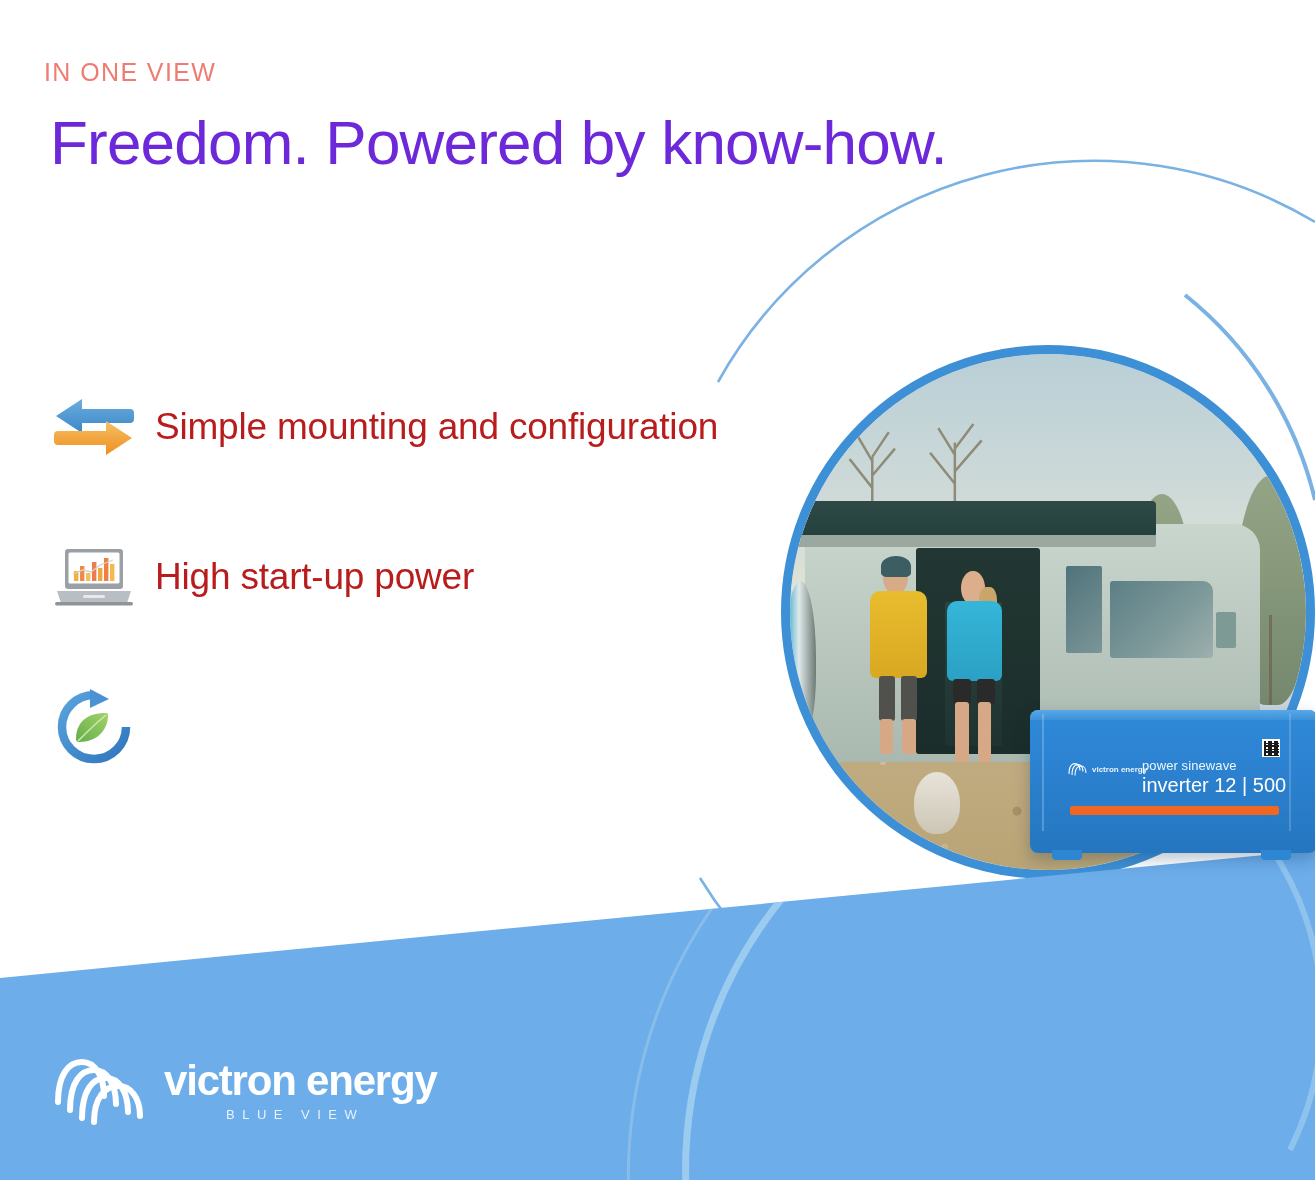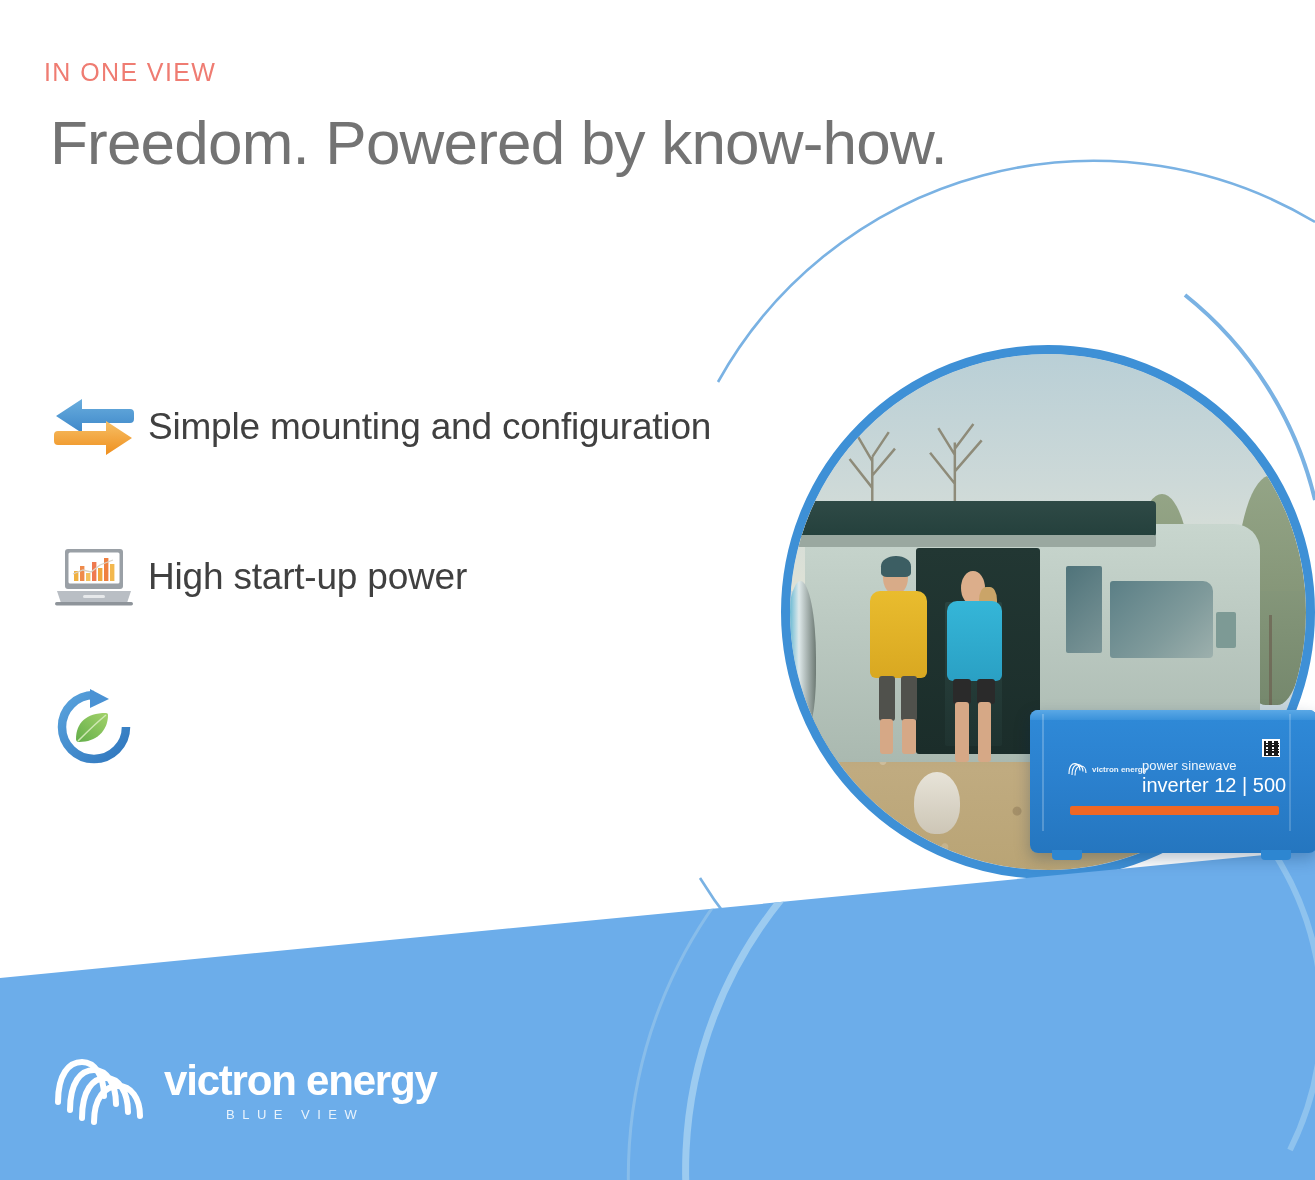--- a/index.html
+++ b/index.html
@@ -20,32 +20,32 @@
 
   
   .eyebrow {
     position:absolute; left:44px; top:58px;
     font-size:25px; letter-spacing:1.4px;
     color:#ef7c72; font-weight:400;
   }
   .headline {
     position:absolute; left:50px; top:108px;
     font-size:62px; line-height:1.12;
-    color:#737373; font-weight:400;
+    color:#6d28d9; font-weight:400;
     letter-spacing:-0.8px;
     white-space:nowrap;
   }
 
   
   .features { position:absolute; left:46px; top:352px; width:820px; z-index:7; }
   .feature  { display:flex; align-items:center; height:150px; }
   .feat-ico { width:96px; flex:0 0 96px; display:flex; align-items:center; justify-content:center; }
   .feat-txt {
-    font-size:37px; color:#404040; font-weight:400;
-    letter-spacing:-0.2px; white-space:nowrap; padding-left:6px;
+    font-size:37px; color:#b91c1c; font-weight:400;
+    letter-spacing:-0.2px; white-space:nowrap; padding-left:6px;margin-left:7px;
   }
 
   
   .swap { position:relative; width:84px; height:62px; }
   .swap svg { display:block; }
 
   
   .laptop { position:relative; width:78px; height:60px; }
 
   

